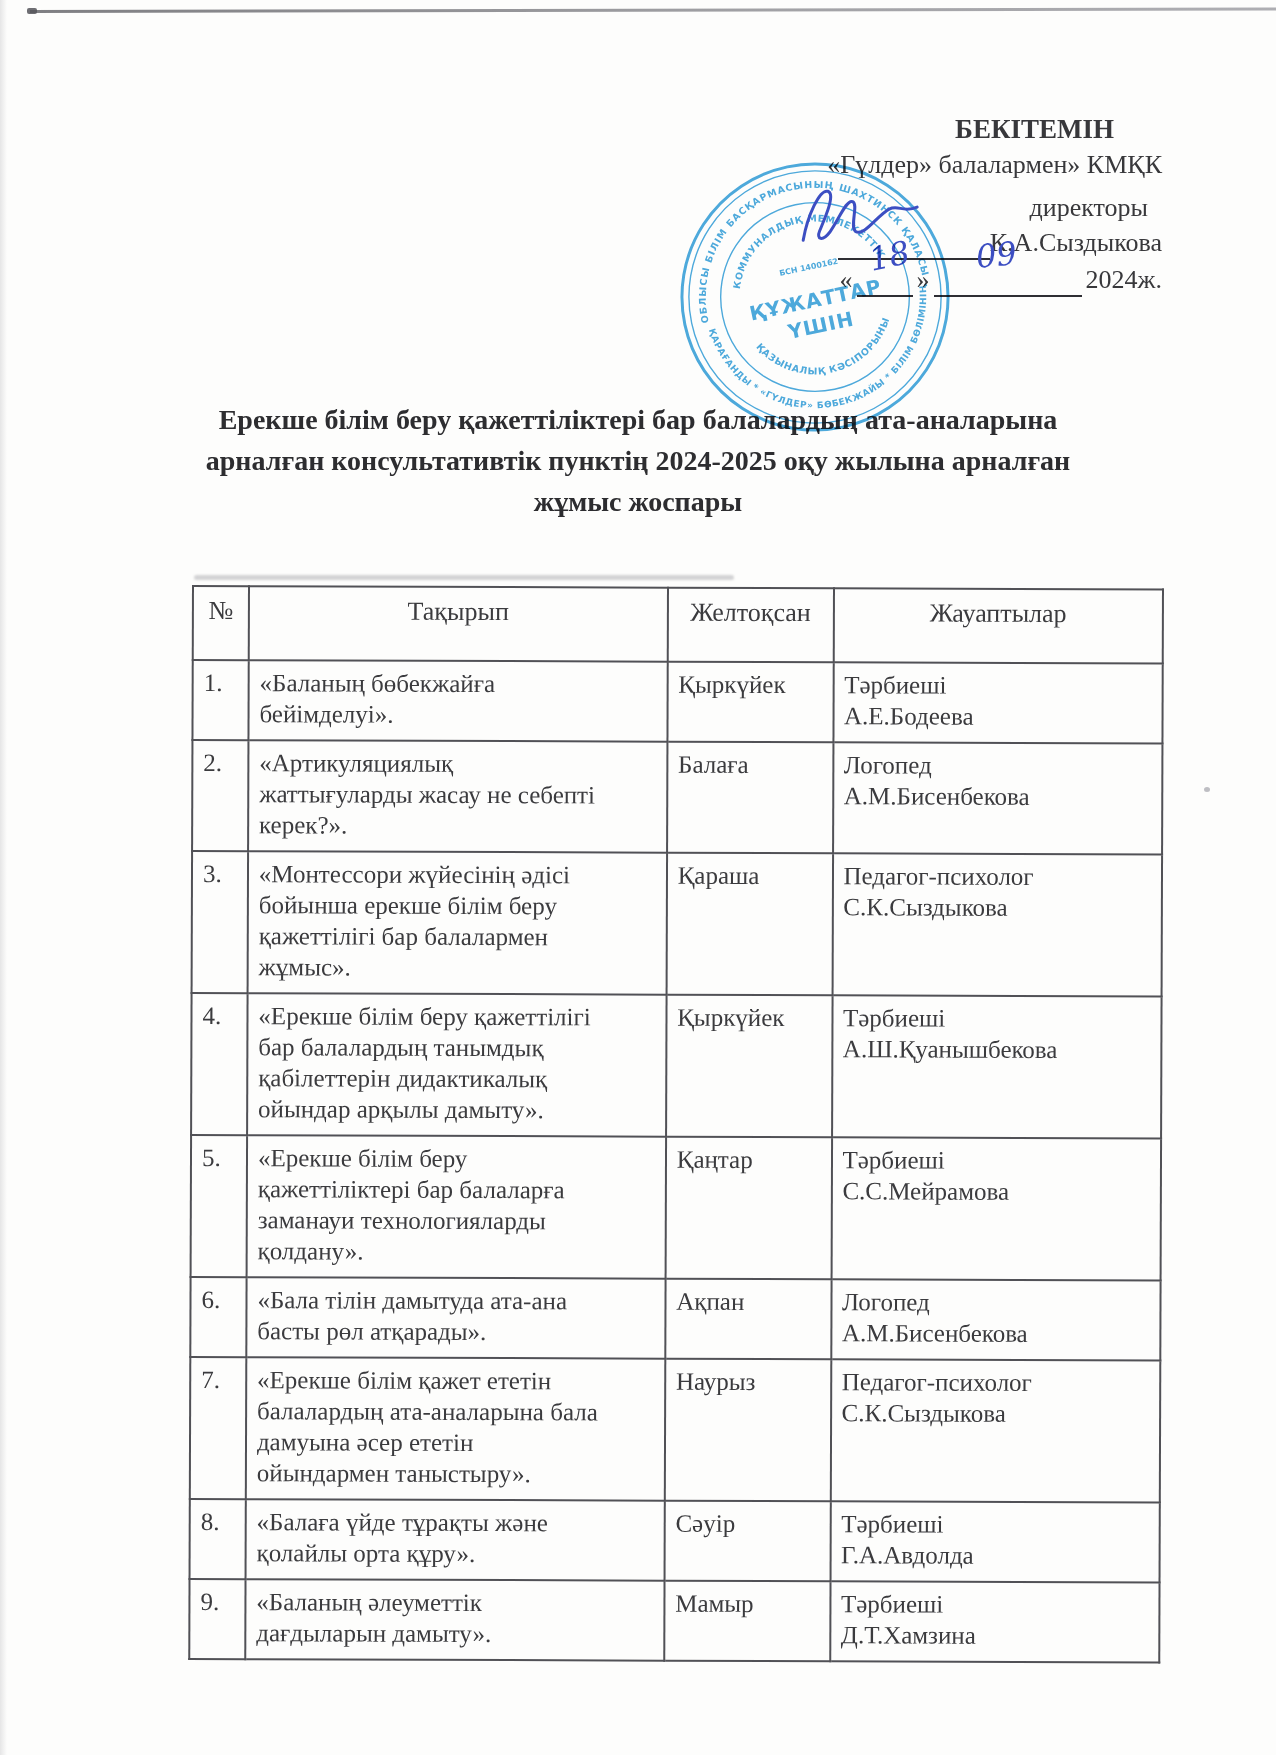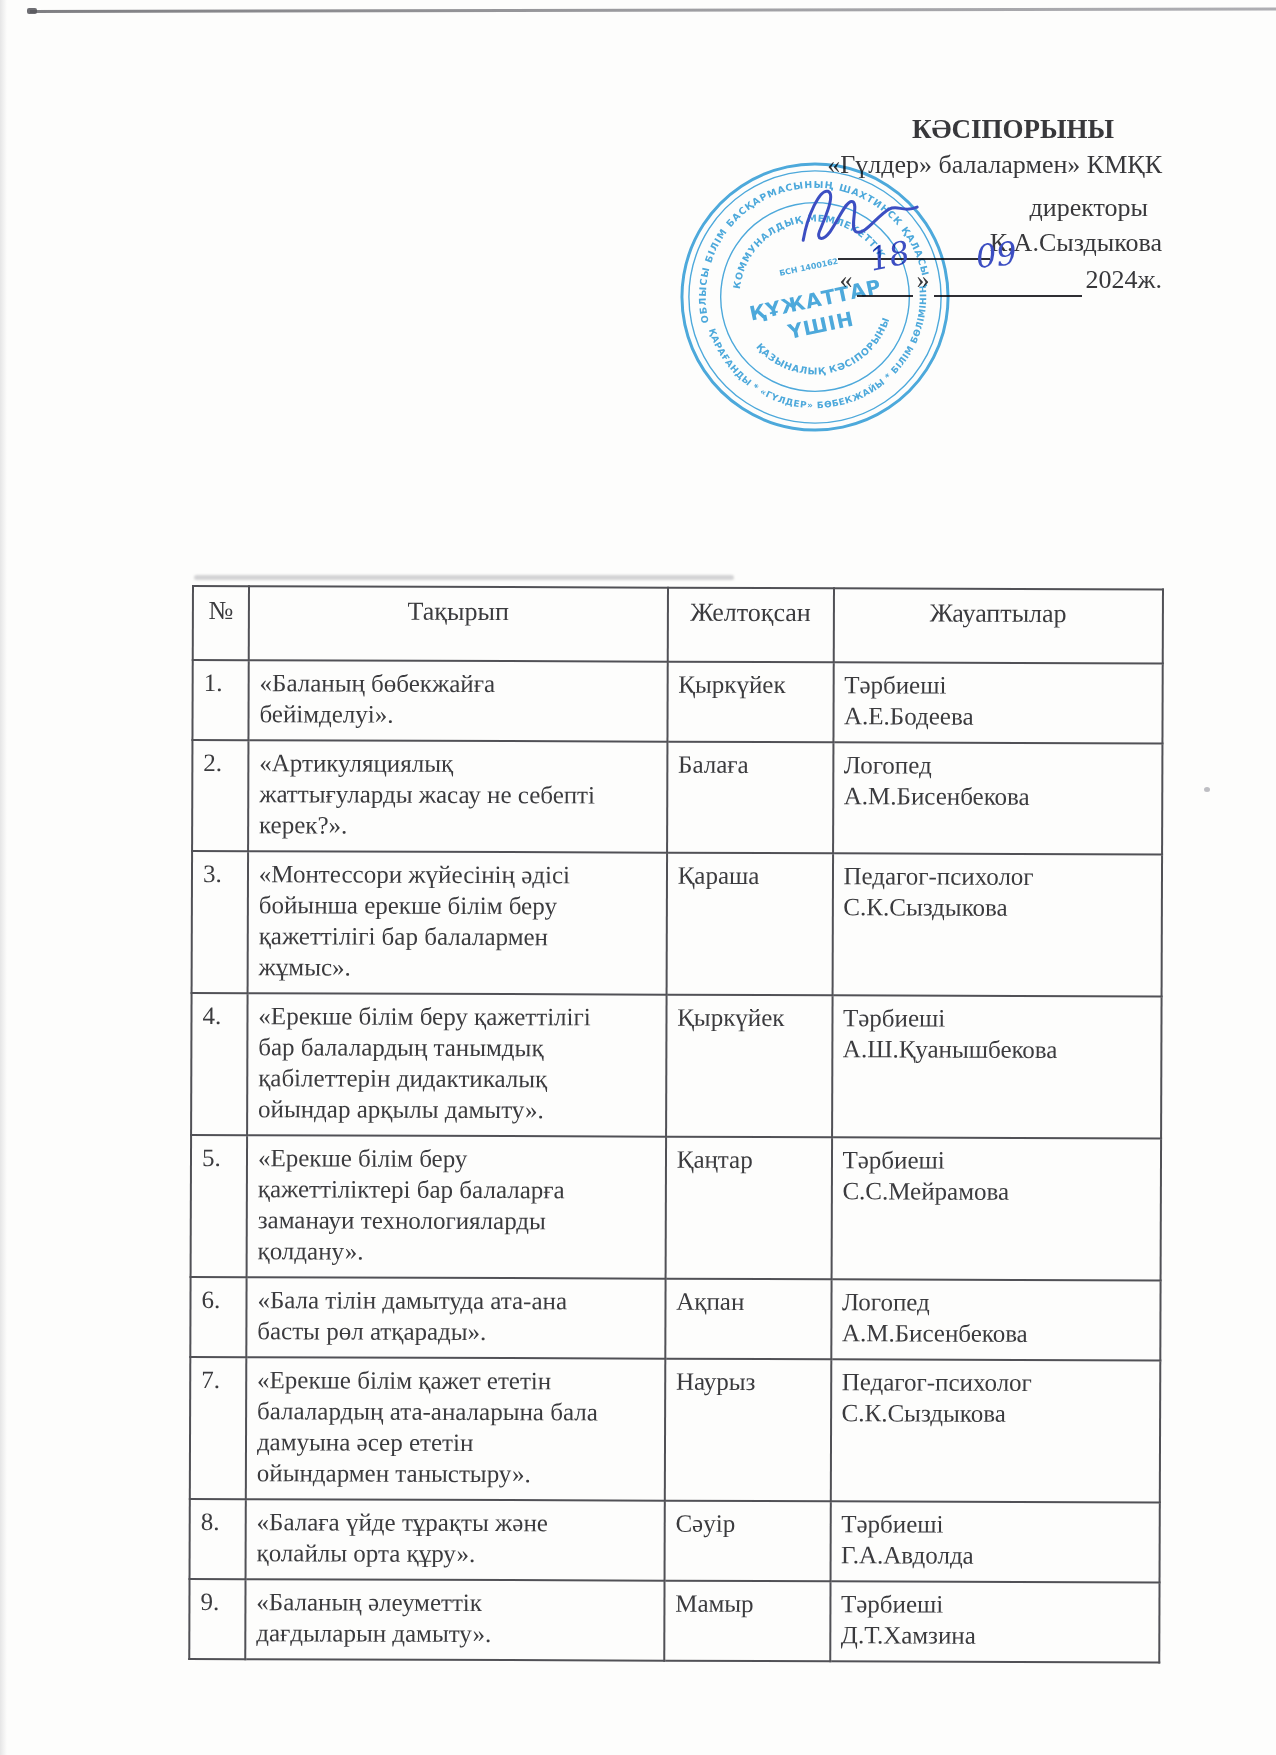--- a/index.html
+++ b/index.html
@@ -54,21 +54,21 @@
 
 <div id="page">
 
   <div class="edge-top"></div>
   <div class="edge-tip"></div>
   <div class="edge-left"></div>
   <div class="speck"></div>
   <div class="smear"></div>
 
   <div class="approval">
-    <div class="a-bold">КӘСІПОРЫНЫ</div>
+    <div class="a-bold">БЕКІТЕМІН</div>
     <div>«Гүлдер» балалармен» КМҚК</div>
     <div class="a-role">директоры</div>
     <div class="name-row">
       <span class="sig-line"></span>
       <span>К.А.Сыздыкова</span>
     </div>
     <div class="date-row">
       <span>«</span>
       <span class="day-slot">
           <i class="hand">18</i>
@@ -109,20 +109,23 @@
       <text x="140" y="176" font-size="20" text-anchor="middle" letter-spacing="1">ҮШІН</text>
     </svg>
   </div>
 
   <div class="signature">
     <svg viewBox="0 0 140 86">
       <path d="M10 58 C16 34 30 8 38 11 C46 14 33 38 27 50 C23 58 29 61 37 52 C47 40 56 20 62 23 C68 26 57 48 63 53 C71 59 86 38 98 33 C107 29 112 38 126 33" fill="none" stroke="#3c4ec2" stroke-width="3" stroke-linecap="round"></path>
     </svg>
   </div>
 
+  <div class="title">Ерекше білім беру қажеттіліктері бар балалардың ата-аналарына
+арналған консультативтік пунктің 2024-2025 оқу жылына арналған
+жұмыс жоспары</div>
 
   <div class="tablewrap">
     <table class="doc">
       <colgroup>
           <col style="width:56px">
           <col style="width:420px">
           <col style="width:166px">
           <col style="width:330px">
         </colgroup>
       <thead>

